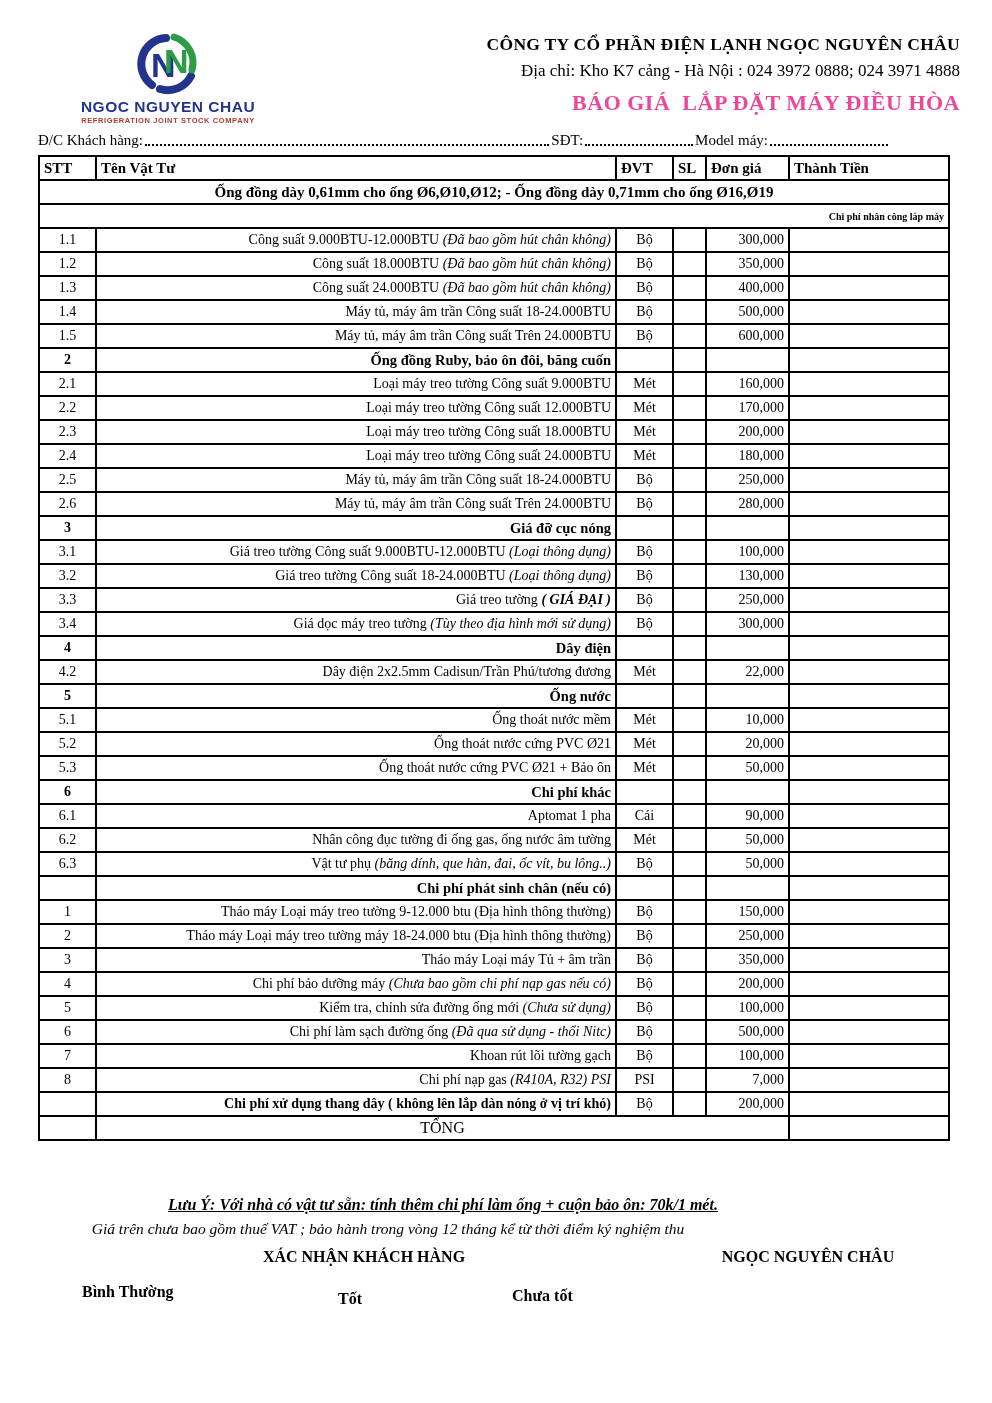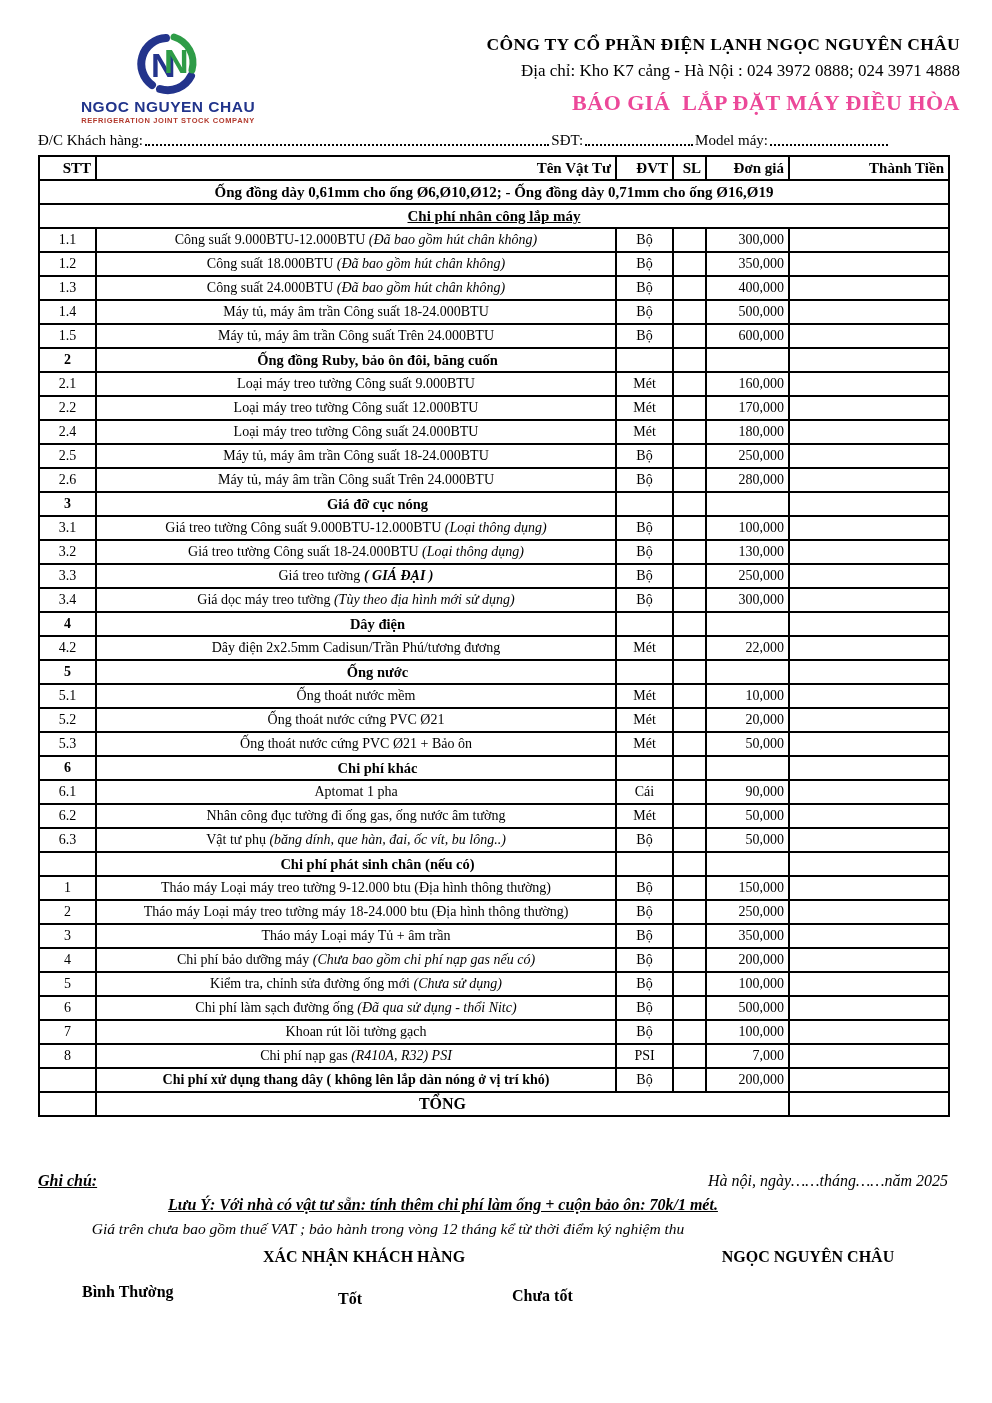--- a/index.html
+++ b/index.html
@@ -81,33 +81,33 @@
   }
   table.price th, table.price td {
     border: 2px solid #000;
     height: 24px;
     padding: 0 4px;
     font-size: 14px;
     overflow: hidden;
     white-space: nowrap;
     vertical-align: middle;
   }
-  table.price th { font-size: 15px; font-weight: bold; text-align: right; }
+  table.price th { font-size: 15px; font-weight: bold; text-align: left; }
   td.c-stt  { text-align: center; }
-  td.c-name { text-align: center; }
+  td.c-name { text-align: right; }
   td.c-unit { text-align: center; }
   td.c-qty  { text-align: center; }
   td.c-price{ text-align: right; padding-right: 6px; }
   td.c-total{ }
   tr.note td    { font-weight: bold; text-align: center; font-size: 15px; }
-  tr.group-full td { font-weight: bold; text-align: center; font-size: 15px; text-decoration: underline; }
+  tr.group-full td { font-weight: bold; text-align: right; font-size: 10px; }
   tr.section td.c-name { font-weight: bold; font-size: 14.5px; padding-left: 47px; }
   tr.section td.c-stt  { font-weight: bold; }
   tr.bold-item td.c-name { font-weight: bold; }
-  tr.total td { font-weight: bold; text-align: center; font-size: 16px; }
+  tr.total td { font-weight: normal; text-align: center; font-size: 16px; }
 
   
   .foot-row1 {
     position: absolute; left: 38px; top: 1172px; width: 910px;
     display: flex; justify-content: space-between; align-items: baseline;
   }
   .ghi-chu { font-size: 16px; font-weight: bold; font-style: italic; text-decoration: underline; }
   .date-line { font-size: 16px; font-style: italic; }
   .warning-line {
     position: absolute; left: 38px; top: 1196px; width: 810px;
@@ -246,20 +246,28 @@
         </tr>
         <tr class="item">
           <td class="c-stt">2.2</td>
           <td class="c-name">Loại máy treo tường Công suất 12.000BTU</td>
           <td class="c-unit">Mét</td>
           <td class="c-qty"></td>
           <td class="c-price">170,000</td>
           <td class="c-total"></td>
         </tr>
         <tr class="item">
+          <td class="c-stt">2.3</td>
+          <td class="c-name">Loại máy treo tường Công suất 18.000BTU</td>
+          <td class="c-unit">Mét</td>
+          <td class="c-qty"></td>
+          <td class="c-price">200,000</td>
+          <td class="c-total"></td>
+        </tr>
+        <tr class="item">
           <td class="c-stt">2.4</td>
           <td class="c-name">Loại máy treo tường Công suất 24.000BTU</td>
           <td class="c-unit">Mét</td>
           <td class="c-qty"></td>
           <td class="c-price">180,000</td>
           <td class="c-total"></td>
         </tr>
         <tr class="item">
           <td class="c-stt">2.5</td>
           <td class="c-name">Máy tủ, máy âm trần Công suất 18-24.000BTU</td>
@@ -477,24 +485,20 @@
           <td class="c-total"></td>
         </tr>
         <tr class="total">
           <td class="c-stt"></td>
           <td colspan="4">TỔNG</td>
           <td class="c-total"></td>
         </tr>
       </tbody>
   </table>
 
-  <div class="foot-row1">
-    <span class="ghi-chu">Ghi chú:</span>
-    <span class="date-line">Hà nội, ngày……tháng……năm 2025</span>
-  </div>
   <div class="warning-line">
     <span>Lưu Ý: Với nhà có vật tư sẵn:  tính thêm chi phí làm ống + cuộn bảo ôn: 70k/1 mét.</span>
   </div>
   <div class="vat-line">Giá trên chưa bao gồm thuế VAT ; bảo hành trong vòng 12 tháng kể từ thời điểm ký nghiệm thu</div>
   <div class="sign-customer">XÁC NHẬN KHÁCH HÀNG</div>
   <div class="sign-company">NGỌC NGUYÊN CHÂU</div>
   <div class="rating-normal">Bình Thường</div>
   <div class="rating-good">Tốt</div>
   <div class="rating-bad">Chưa tốt</div>
 

